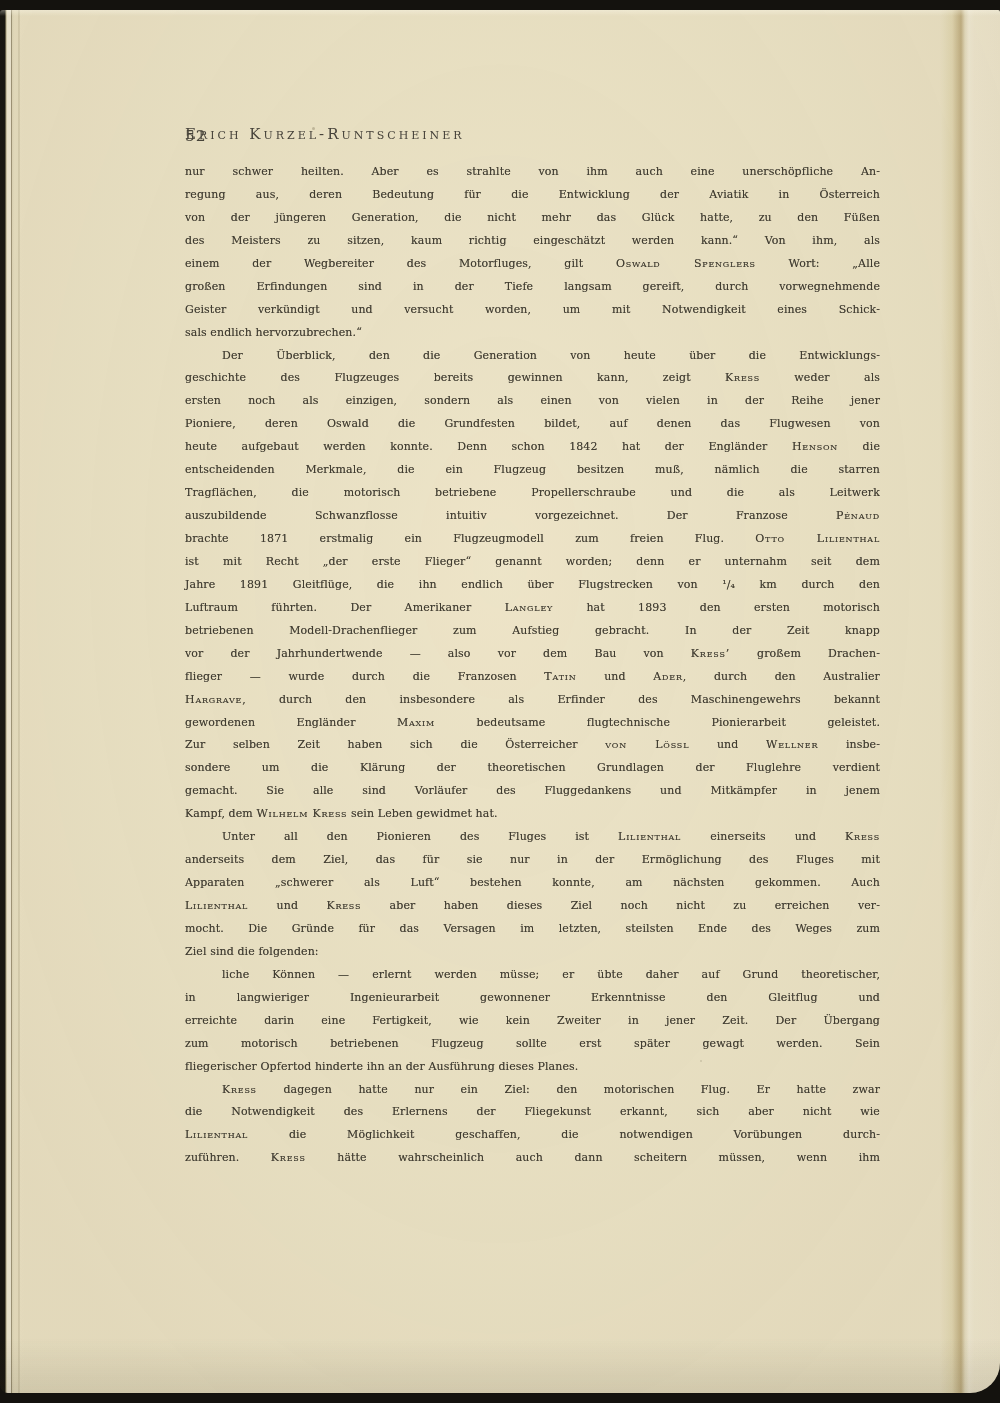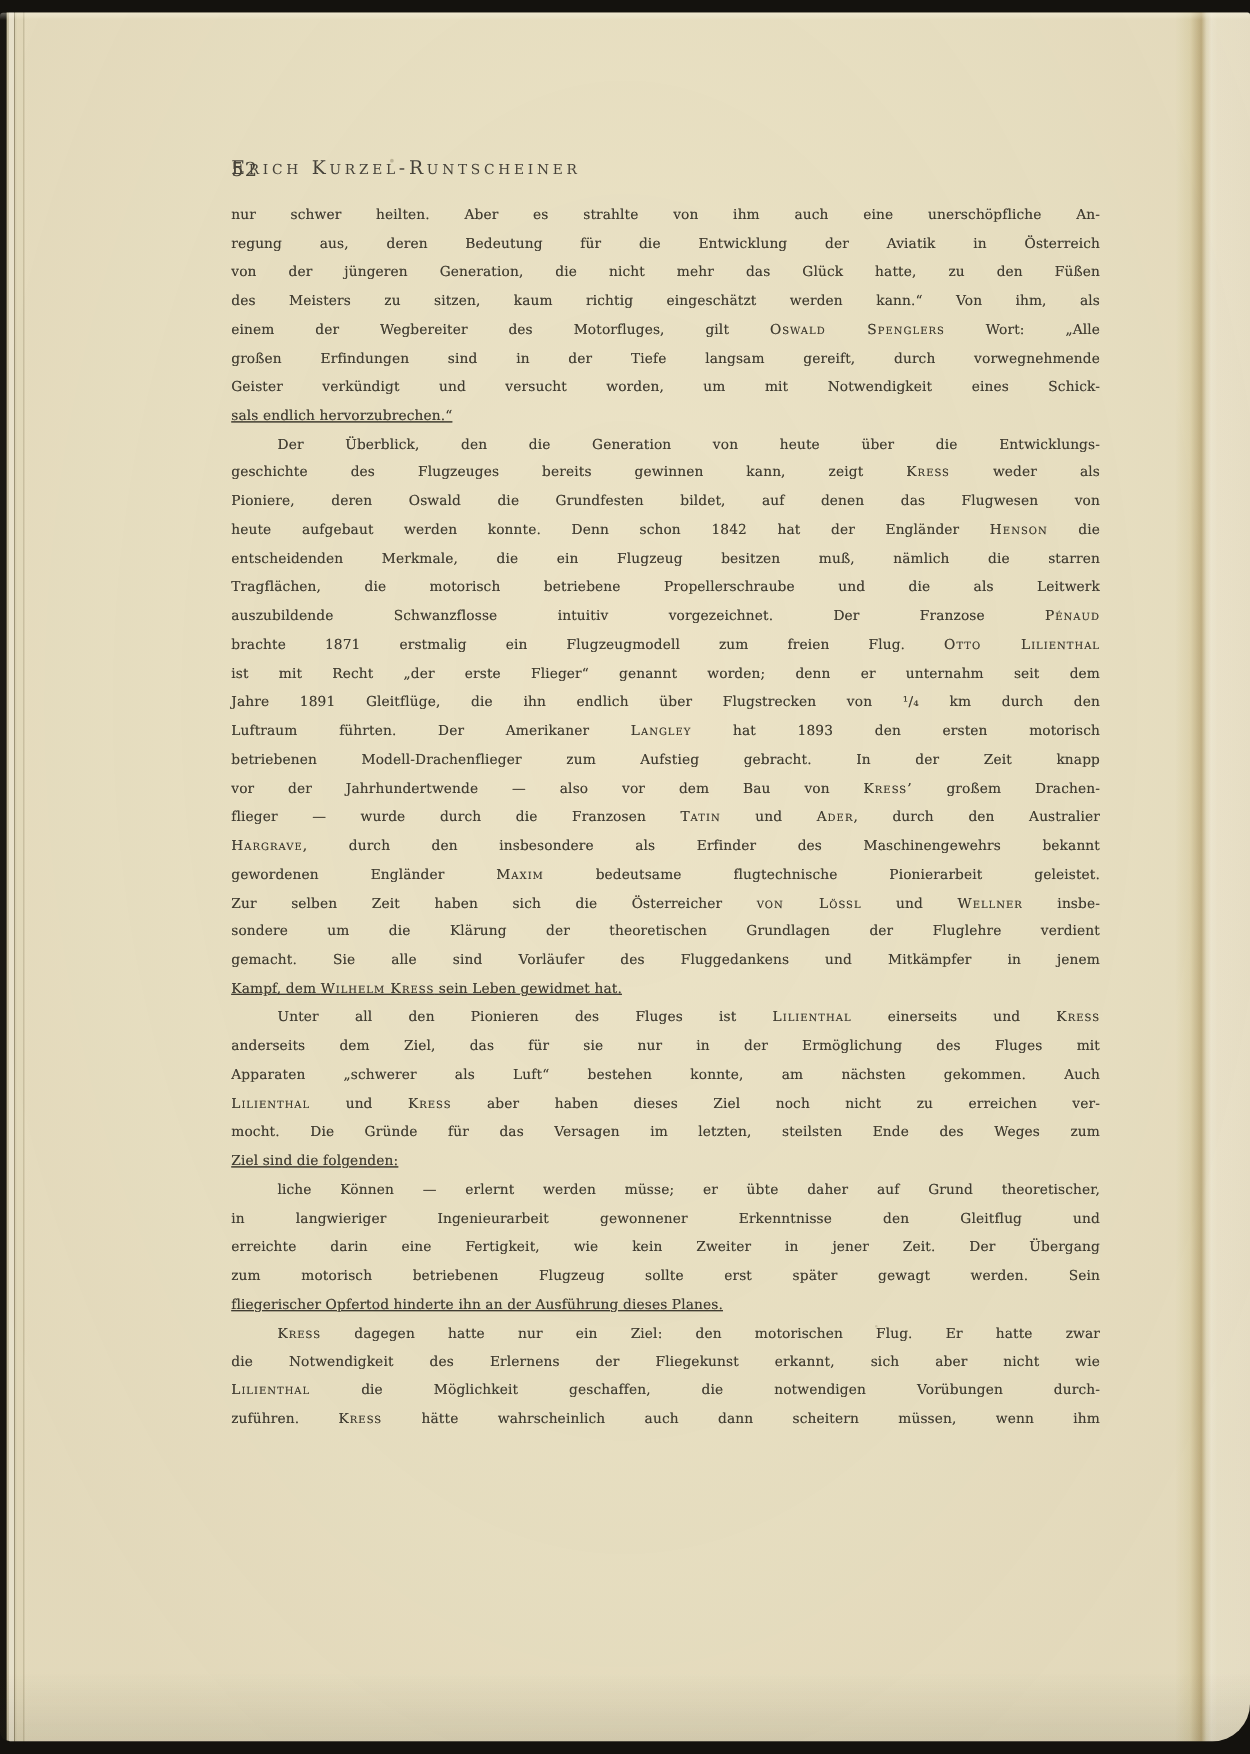--- a/index.html
+++ b/index.html
@@ -75,21 +75,21 @@
     font-size: 11px;
     color: #403c31;
     letter-spacing: 0.1px;
     text-shadow: 0 0 0.5px rgba(64,60,49,0.55);
   }
   .line {
     line-height: 22.93px;
     text-align: justify;
     text-align-last: justify;
   }
-  .line.last { text-align-last: left; text-decoration: underline; }
+  .line.last { text-align-last: left; }
   .para.indent .line:first-child { text-indent: 37px; }
   .sc {
     font-variant: small-caps;
     letter-spacing: 0.8px;
   }
 </style>
 </head>
 <body>
 
 <div class="scan">
@@ -112,20 +112,21 @@
           <div class="line"><span>von der jüngeren Generation, die nicht mehr das Glück hatte, zu den Füßen</span></div>
           <div class="line"><span>des Meisters zu sitzen, kaum richtig eingeschätzt werden kann.“ Von ihm, als</span></div>
           <div class="line"><span>einem der Wegbereiter des Motorfluges, gilt </span><span class="sc">Oswald Spenglers</span><span> Wort: „Alle</span></div>
           <div class="line"><span>großen Erfindungen sind in der Tiefe langsam gereift, durch vorwegnehmende</span></div>
           <div class="line"><span>Geister verkündigt und versucht worden, um mit Notwendigkeit eines Schick-</span></div>
           <div class="line last"><span>sals endlich hervorzubrechen.“</span></div>
         </div>
         <div class="para indent">
           <div class="line"><span>Der Überblick, den die Generation von heute über die Entwicklungs-</span></div>
           <div class="line"><span>geschichte des Flugzeuges bereits gewinnen kann, zeigt </span><span class="sc">Kress</span><span> weder als</span></div>
+          <div class="line"><span>ersten noch als einzigen, sondern als einen von vielen in der Reihe jener</span></div>
           <div class="line"><span>Pioniere, deren Oswald die Grundfesten bildet, auf denen das Flugwesen von</span></div>
           <div class="line"><span>heute aufgebaut werden konnte. Denn schon 1842 hat der Engländer </span><span class="sc">Henson</span><span> die</span></div>
           <div class="line"><span>entscheidenden Merkmale, die ein Flugzeug besitzen muß, nämlich die starren</span></div>
           <div class="line"><span>Tragflächen, die motorisch betriebene Propellerschraube und die als Leitwerk</span></div>
           <div class="line"><span>auszubildende Schwanzflosse intuitiv vorgezeichnet. Der Franzose </span><span class="sc">Pénaud</span></div>
           <div class="line"><span>brachte 1871 erstmalig ein Flugzeugmodell zum freien Flug. </span><span class="sc">Otto Lilienthal</span></div>
           <div class="line"><span>ist mit Recht „der erste Flieger“ genannt worden; denn er unternahm seit dem</span></div>
           <div class="line"><span>Jahre 1891 Gleitflüge, die ihn endlich über Flugstrecken von ¹/₄ km durch den</span></div>
           <div class="line"><span>Luftraum führten. Der Amerikaner </span><span class="sc">Langley</span><span> hat 1893 den ersten motorisch</span></div>
           <div class="line"><span>betriebenen Modell-Drachenflieger zum Aufstieg gebracht. In der Zeit knapp</span></div>

